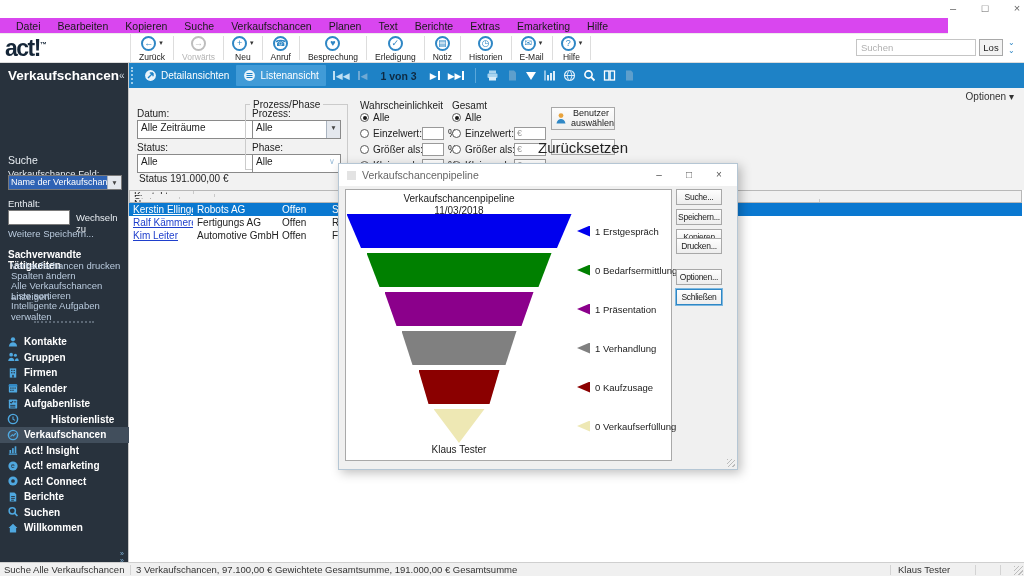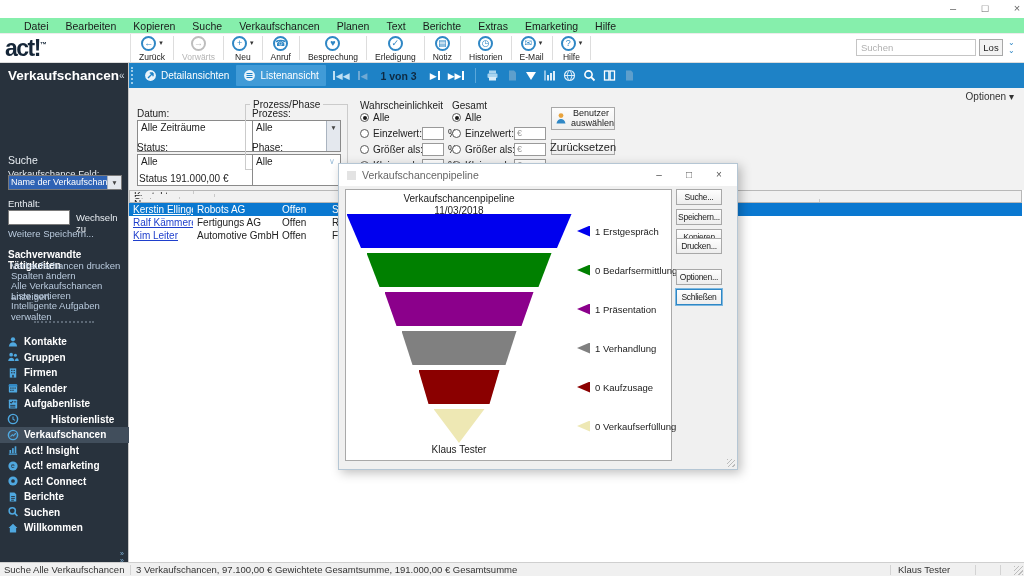--- a/index.html
+++ b/index.html
@@ -8,21 +8,21 @@
   .screen { position:relative; width:1024px; height:576px; overflow:hidden; background:#fff; }
   .abs { position:absolute; }
 
   
   .titlebar { left:0; top:0; width:1024px; height:18px; background:#fdfdfd; display:flex; align-items:center; }
   .appicon { width:10px; height:10px; border-radius:50%; background:#f05a28; margin:0 6px 0 6px; position:relative; }
   .appicon::after { content:""; position:absolute; left:3px; top:3px; width:4px; height:4px; border-radius:50%; background:#fff; }
   .wtitle { font-size:9.5px; color:#444; }
   .wctrl { position:absolute; top:0; height:18px; width:34px; text-align:center; line-height:17px; color:#666; font-size:11px; }
   
-  .menubar { left:0; top:18px; width:1024px; height:16px; background:#86efac; border-bottom:1px solid #ececec; display:flex; align-items:center; padding-left:24px; gap:17px; }
+  .menubar { left:0; top:18px; width:948px; height:16px; background:#d946ef; border-bottom:1px solid #ececec; display:flex; align-items:center; padding-left:16px; gap:17px; }
   .menu-item { font-size:10.5px; color:#1a1a1a; }
   
   .toolbar { left:0; top:34px; width:1024px; height:29px; background:#fff; border-bottom:1px solid #dcdcdc; }
   .logo { position:absolute; left:5px; top:1px; font-size:23px; font-weight:800; letter-spacing:-1.5px; color:#152638; }
   .logo sup { font-size:7px; letter-spacing:0; }
   .tbtns { position:absolute; left:130px; top:0; height:28px; display:flex; align-items:stretch; border-left:1px solid #e0e0e0; }
   .tbtn { display:flex; flex-direction:column; align-items:center; justify-content:center; padding:1px 8px 0 8px; }
   .ticorow { display:flex; align-items:center; gap:3px; }
   .ring { width:15px; height:15px; border:2px solid #2f87c5; border-radius:50%; color:#2f87c5; font-size:9px; line-height:11px; text-align:center; background:#fff; }
   .ring.gray { border-color:#bdbdbd; color:#bdbdbd; }
@@ -61,21 +61,21 @@
   .navcluster { display:flex; align-items:center; gap:7px; margin-left:6px; }
   .mediabtn { display:flex; align-items:center; font-size:9px; }
   .vbar { width:2px; height:9px; background:currentColor; margin:0 1px; }
   .pos { color:#0e2a42; font-weight:bold; font-size:10.5px; margin:0 6px; }
   .vsep { width:1px; height:15px; background:#5aa7da; margin:0 3px; }
   .funnelico { width:0; height:0; border-left:5.5px solid transparent; border-right:5.5px solid transparent; border-top:8px solid #fff; }
   
   .graypanel { left:129px; top:88px; width:895px; height:102px; background:#f2f2f2; }
   .optionsrow { position:absolute; right:10px; top:3px; font-size:10px; color:#333; }
   .flabel { position:absolute; font-size:10px; color:#222; white-space:nowrap; }
-  .wsel { position:absolute; height:32px; background:#fff; border:1px solid #8a8a8a; display:flex; }
+  .wsel { position:absolute; height:19px; background:#fff; border:1px solid #8a8a8a; display:flex; }
   .wsel .val { flex:1; font-size:10px; line-height:14px; padding:0 3px; white-space:nowrap; overflow:hidden; }
   .wsel .selarrow { line-height:14px; }
   .wsel .flatchev { width:16px; text-align:center; font-size:8px; color:#9abcd8; line-height:13px; }
   .groupbox { position:absolute; border:1px solid #cbcbcb; }
   .legend { position:absolute; font-size:10px; color:#222; background:#f2f2f2; padding:0 3px; white-space:nowrap; }
   .radiorow { position:absolute; display:flex; align-items:center; gap:4px; }
   .radio { width:9px; height:9px; border:1px solid #5a5a5a; border-radius:50%; background:#fff; flex:0 0 9px; }
   .radio.sel::after { content:""; display:block; width:4px; height:4px; margin:1.5px; border-radius:50%; background:#1a1a1a; }
   .rlabel { font-size:10px; color:#222; white-space:nowrap; }
   .vbox { position:absolute; height:13px; background:#fff; border:1px solid #9a9a9a; font-size:9px; color:#999; padding:0 2px; line-height:11px; }
@@ -488,21 +488,21 @@
         <div class="vbox" style="left: 385px; top: 71px; width: 32px;">€</div>
       </div>
 
     <div class="panelbtn" style="left:422px;top:19px;width:64px;height:23px;">
       <svg class="usericon" viewBox="0 0 13 13">
           <circle cx="6" cy="3.6" r="2.4" fill="#e8a33d"></circle>
           <path d="M1.5 11.5 c.5-3.4 2.6-4.6 4.5-4.6 s4 1.2 4.5 4.6 z" fill="#2f87c5"></path>
         </svg>
       <span style="width:40px;line-height:1.05;">Benutzer auswählen</span>
     </div>
-    <div class="panelbtn" style="left:422px;top:51px;width:64px;height:16px;font-size:11px;">Zurücksetzen</div>
+    <div class="panelbtn" style="left:422px;top:51px;width:64px;height:16px;font-size:15px;">Zurücksetzen</div>
 
     <div class="flabel" style="left:10px;top:85px;">Status 191.000,00 €</div>
   </div>
 
   <div class="abs tablewrap">
     <div class="thead">
         <div class="th" style="width: 64px;">Kontakt</div>
         <div class="th" style="width: 85px;">Firma</div>
         <div class="th" style="width: 50px;">Status</div>
         <div class="th" style="width: 690px;">Name</div>

